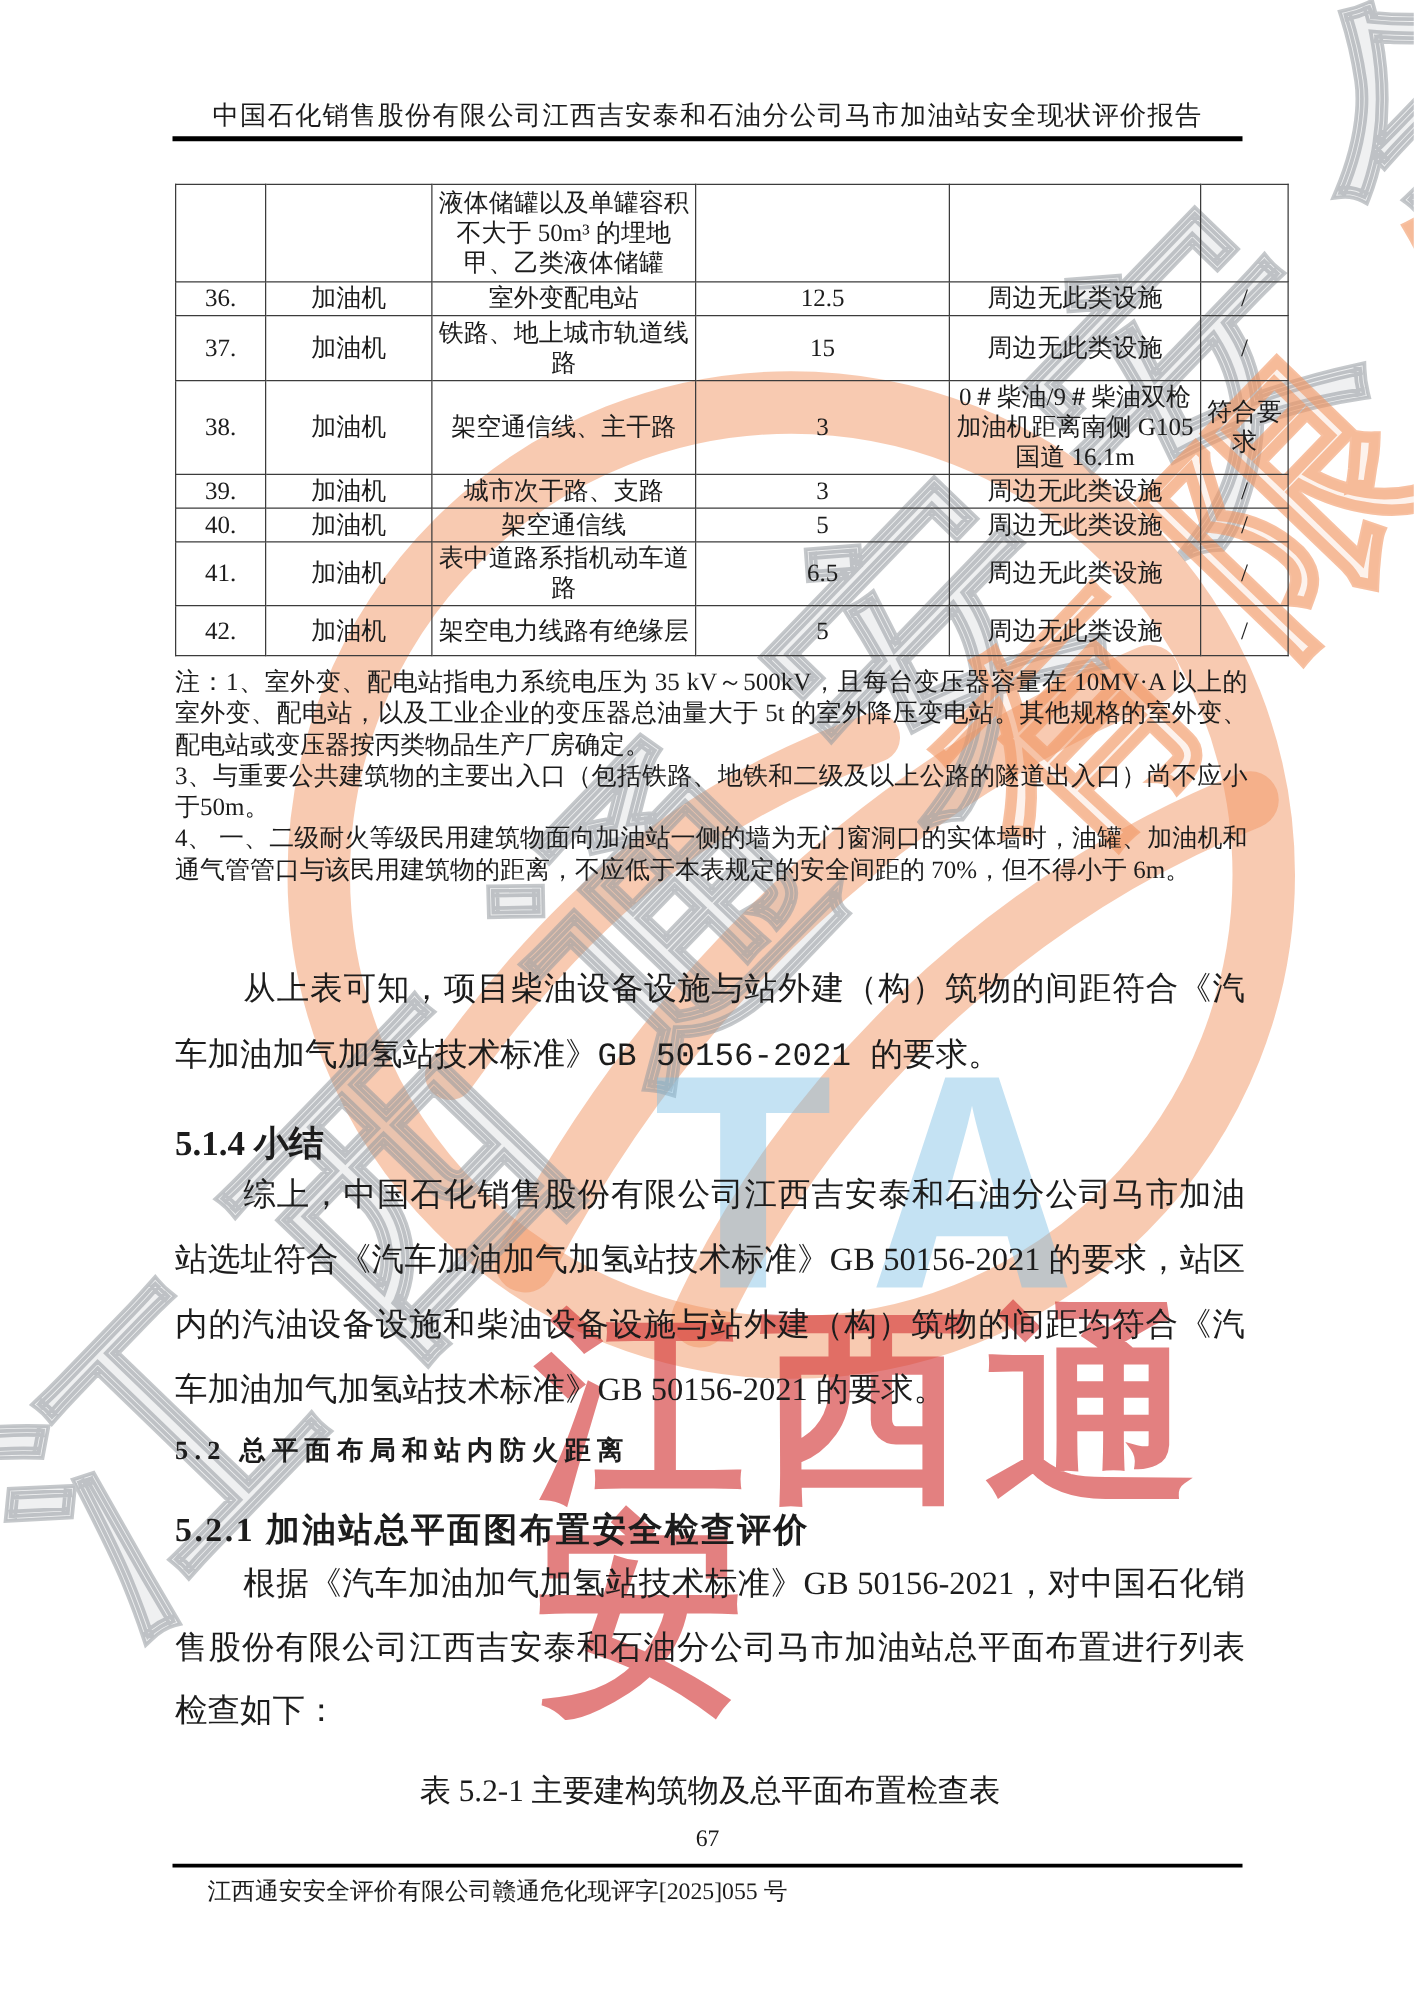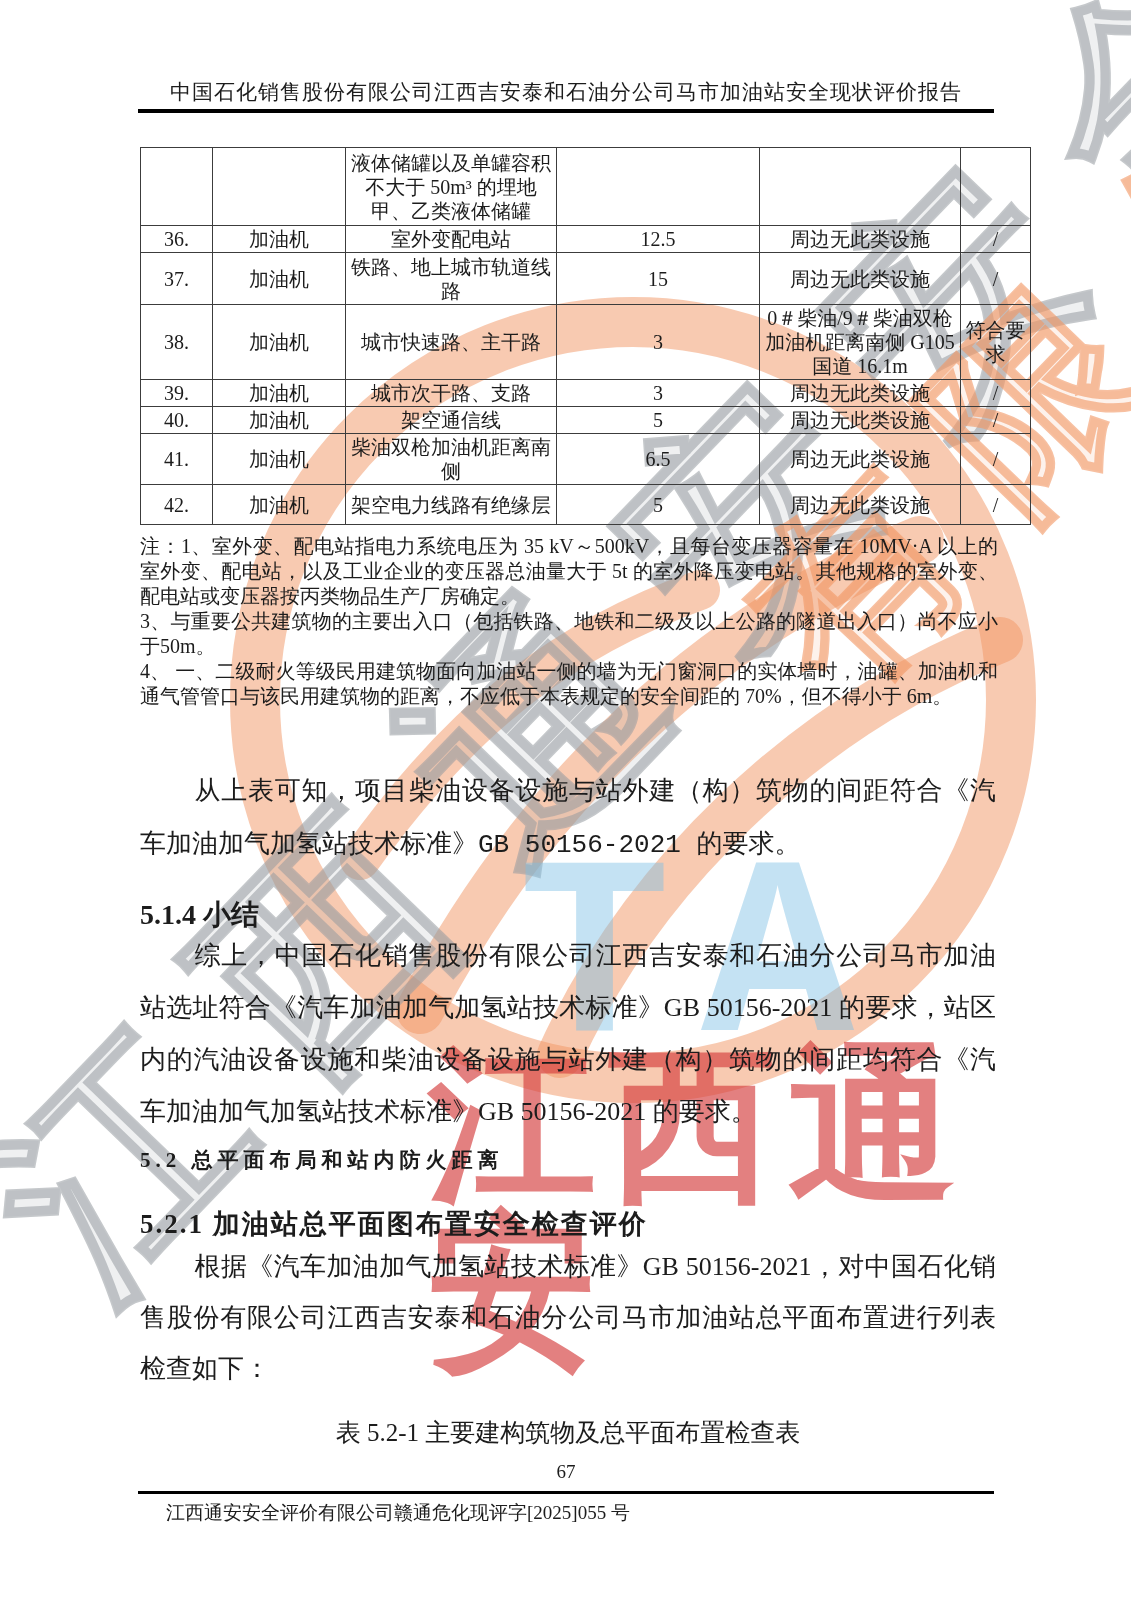--- a/index.html
+++ b/index.html
@@ -109,21 +109,21 @@
         <td>37.</td>
         <td>加油机</td>
         <td>铁路、地上城市轨道线路</td>
         <td>15</td>
         <td>周边无此类设施</td>
         <td>/</td>
       </tr>
       <tr style="height:73px">
         <td>38.</td>
         <td>加油机</td>
-        <td>城市快速路、主干路</td>
+        <td>架空通信线、主干路</td>
         <td>3</td>
         <td>0＃柴油/9＃柴油双枪加油机距离南侧 G105 国道 16.1m</td>
         <td>符合要求</td>
       </tr>
       <tr style="height:26px">
         <td>39.</td>
         <td>加油机</td>
         <td>城市次干路、支路</td>
         <td>3</td>
         <td>周边无此类设施</td>
@@ -133,21 +133,21 @@
         <td>40.</td>
         <td>加油机</td>
         <td>架空通信线</td>
         <td>5</td>
         <td>周边无此类设施</td>
         <td>/</td>
       </tr>
       <tr style="height:50px">
         <td>41.</td>
         <td>加油机</td>
-        <td>柴油双枪加油机距离南侧</td>
+        <td>表中道路系指机动车道路</td>
         <td>6.5</td>
         <td>周边无此类设施</td>
         <td>/</td>
       </tr>
       <tr style="height:40px">
         <td>42.</td>
         <td>加油机</td>
         <td>架空电力线路有绝缘层</td>
         <td>5</td>
         <td>周边无此类设施</td>

